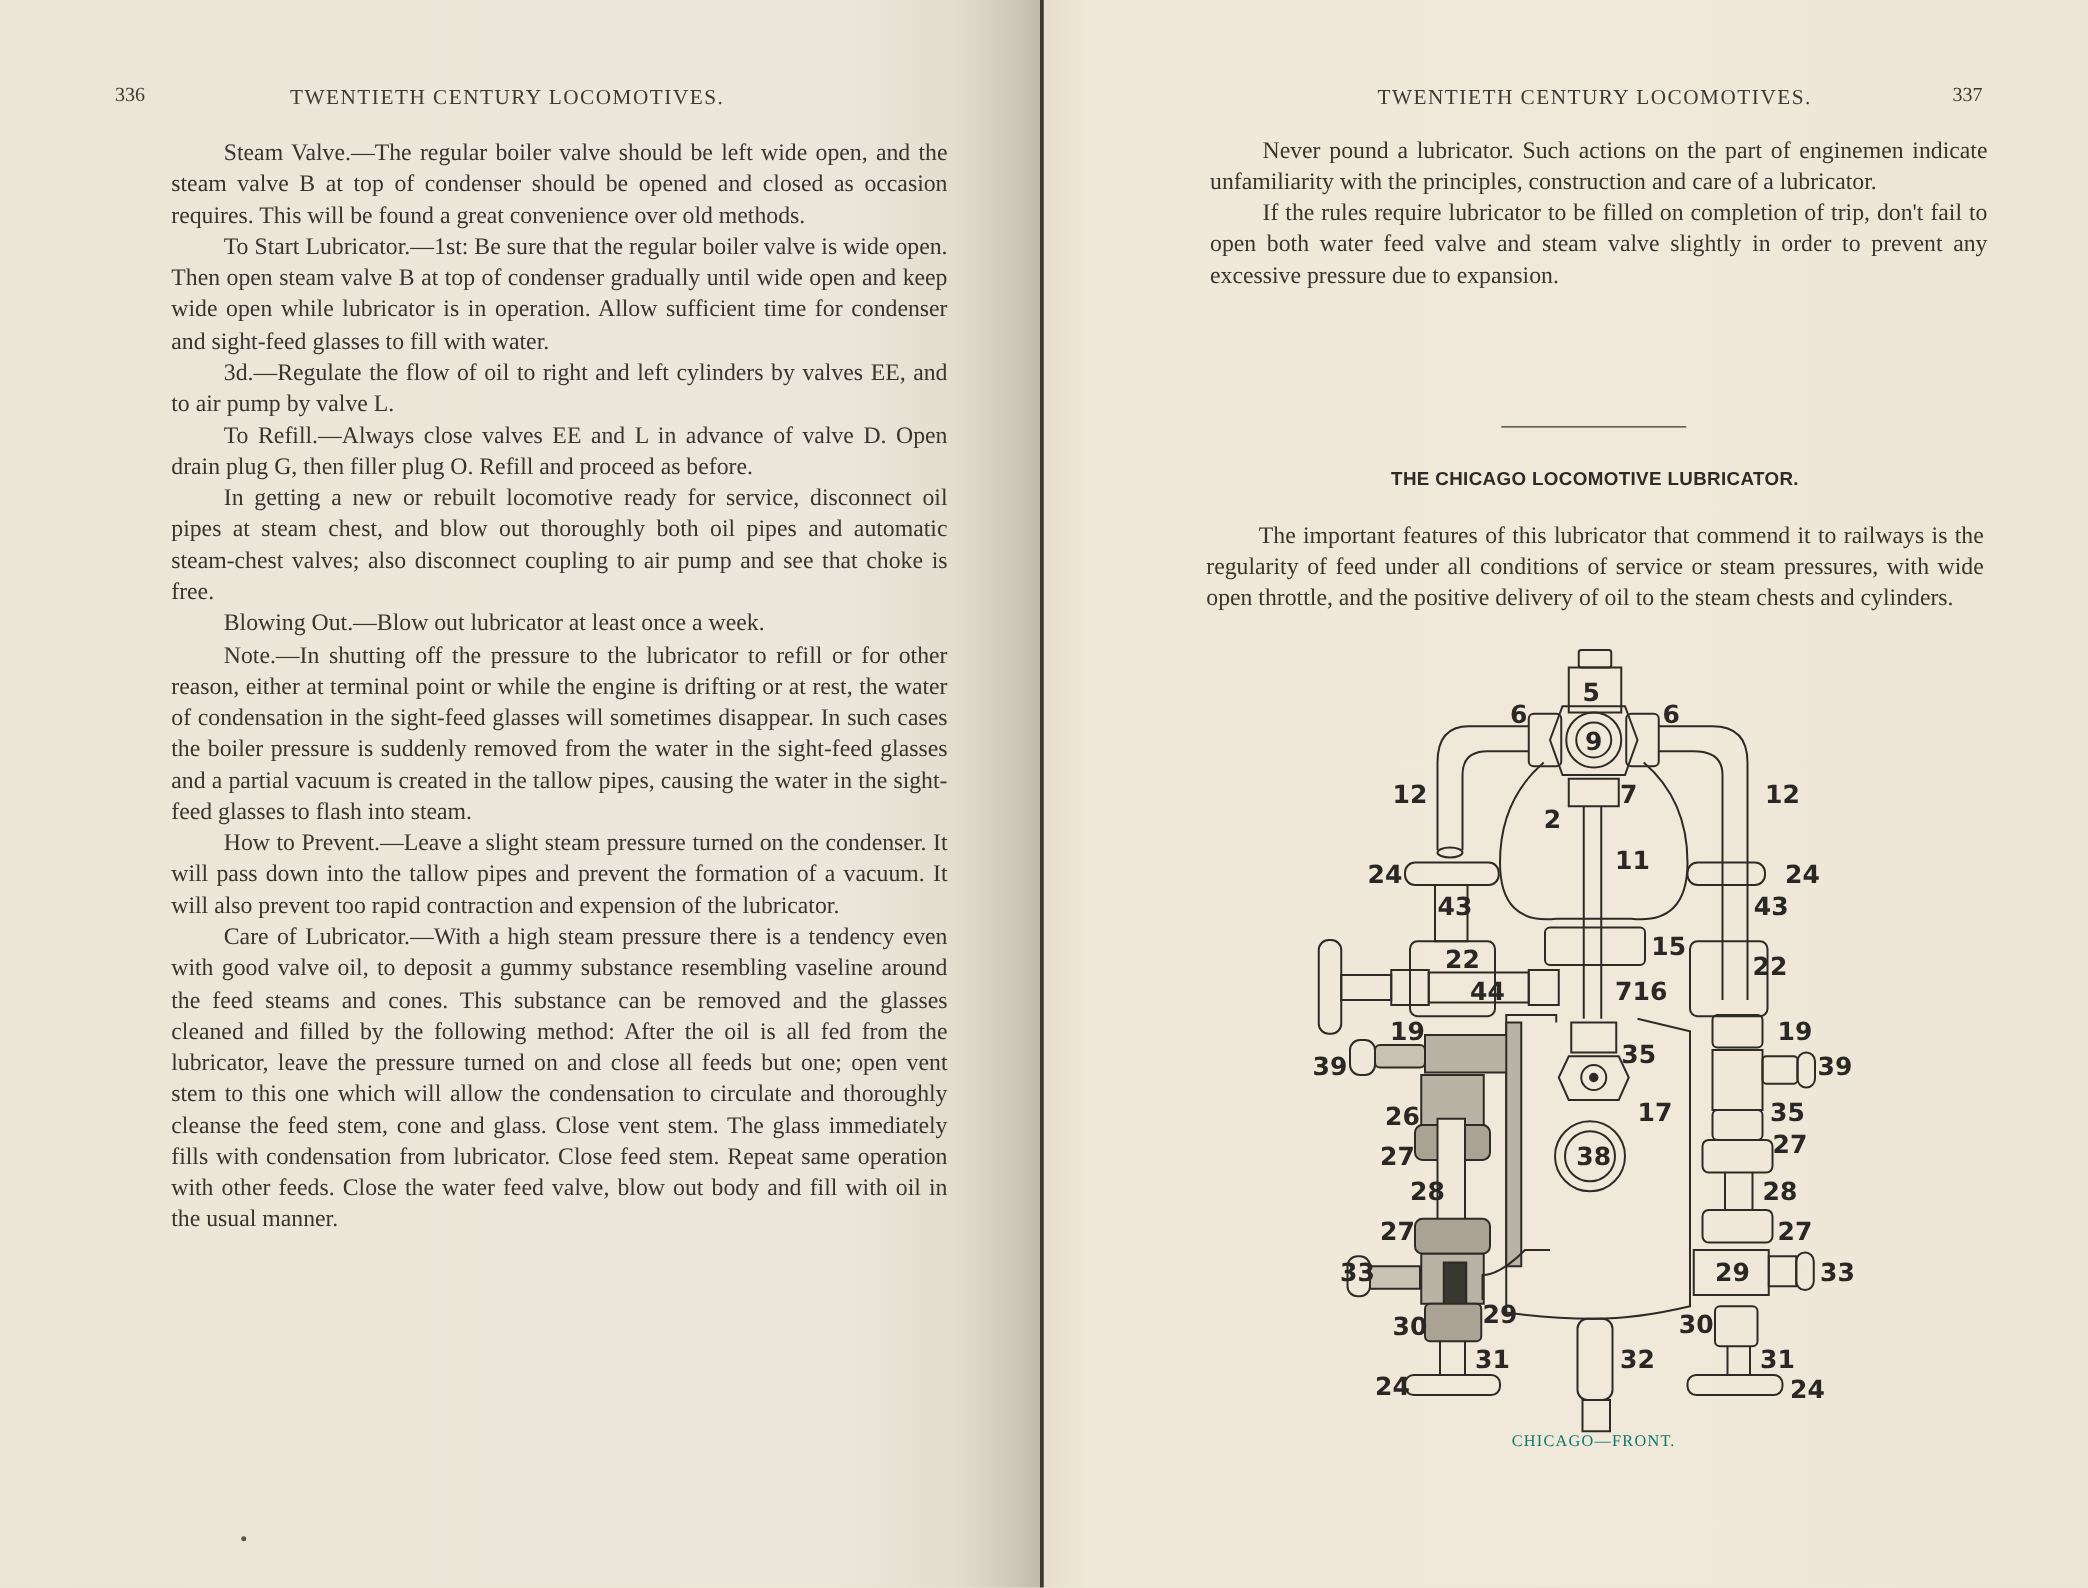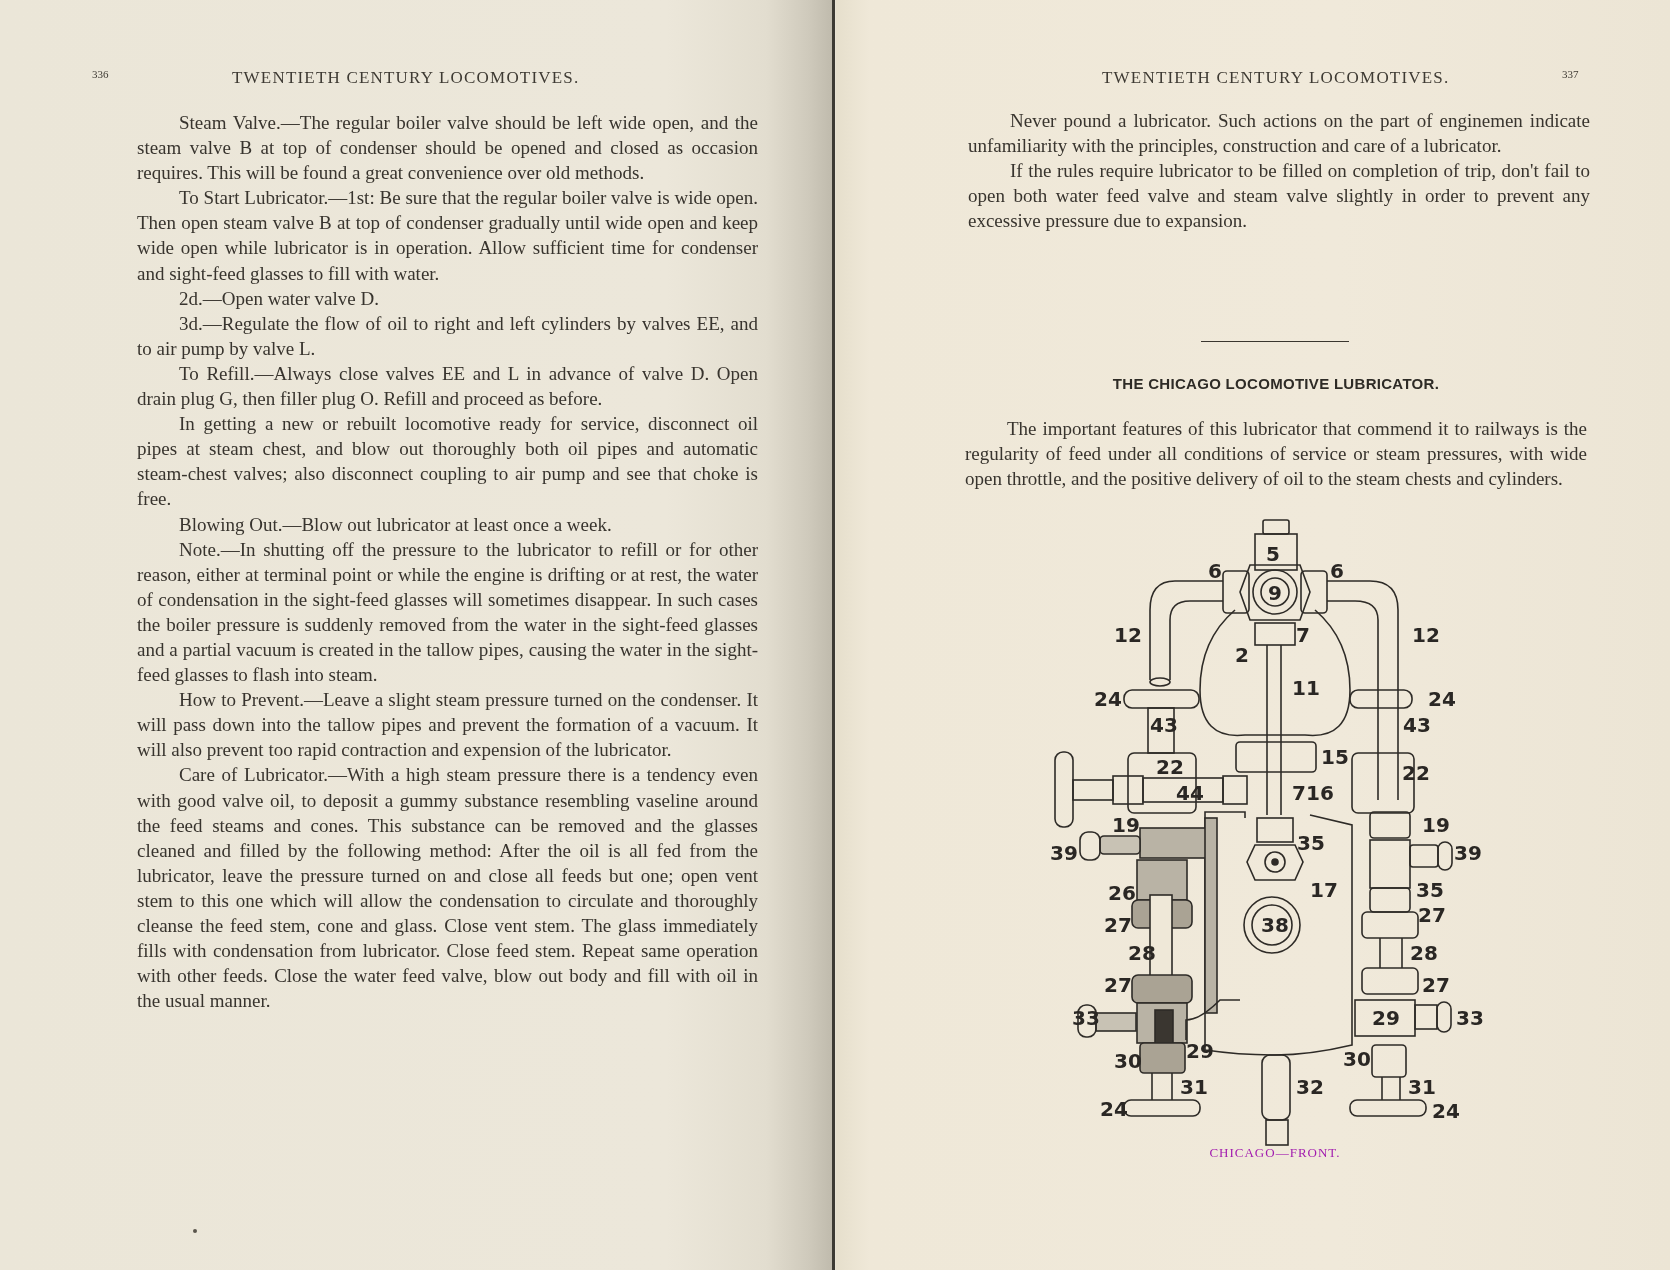--- a/index.html
+++ b/index.html
@@ -21,59 +21,58 @@
   }
   .gutter-line {
     position: absolute; left: 832px; top: 0; width: 3px; height: 1270px;
     background: #3c3a33;
   }
   .running-head {
     position: absolute; top: 68px;
     font-size: 17px; letter-spacing: 1.2px;
     color: #3e3a33;
   }
-  .page-num { position: absolute; top: 68px; font-size: 11px; color: #3e3a33; }
+  .page-num { position: absolute; top: 68px; font-size: 16px; color: #3e3a33; }
   .text-block {
     position: absolute;
     font-size: 19px; line-height: 25.1px;
     text-align: justify;
     color: #38342e;
   }
   .text-block p { margin: 0; text-indent: 42px; }
   .section-rule {
     position: absolute; left: 1201px; top: 341px; width: 148px; height: 1px;
     background: #3a362f;
   }
   .section-title {
     position: absolute; left: 965px; width: 622px; top: 375px;
     text-align: center; font-weight: bold; font-size: 15px; letter-spacing: 0.3px;
     font-family: Liberation Sans, sans-serif;
     color: #2e2b26;
   }
   .diagram { position: absolute; left: 1040px; top: 510px; width: 480px; height: 640px; }
   .caption {
     position: absolute; left: 1150px; width: 250px; top: 1145px;
-    text-align: center; font-size: 13px; letter-spacing: 1px; color: #a21caf;
+    text-align: center; font-size: 13px; letter-spacing: 1px; color: #0f766e;
   }
   .lbl { font-family: "DejaVu Sans", sans-serif; font-weight: bold; font-size: 20px; fill: #2a2724; }
   .speck { position: absolute; width: 4px; height: 4px; border-radius: 50%; background: #5a554c; }
 </style>
 </head>
 <body>
 
 <div class="spread">
 
   <div class="page-left">
     <div class="page-num" style="left:92px;">336</div>
     <div class="running-head" style="left:232px;">TWENTIETH CENTURY LOCOMOTIVES.</div>
 
     <div class="text-block" style="left:92px; top:110px; width:621px;margin-left:45px;">
       <p>Steam Valve.—The regular boiler valve should be left wide open, and the steam valve B at top of condenser should be opened and closed as occasion requires. This will be found a great convenience over old methods.</p>
       <p>To Start Lubricator.—1st: Be sure that the regular boiler valve is wide open. Then open steam valve B at top of condenser gradually until wide open and keep wide open while lubricator is in operation. Allow sufficient time for condenser and sight-feed glasses to fill with water.</p>
-      <p>2d.—Open water valve D.</p>
       <p>3d.—Regulate the flow of oil to right and left cylinders by valves EE, and to air pump by valve L.</p>
       <p>To Refill.—Always close valves EE and L in advance of valve D. Open drain plug G, then filler plug O. Refill and proceed as before.</p>
       <p>In getting a new or rebuilt locomotive ready for service, disconnect oil pipes at steam chest, and blow out thoroughly both oil pipes and automatic steam-chest valves; also disconnect coupling to air pump and see that choke is free.</p>
       <p>Blowing Out.—Blow out lubricator at least once a week.</p>
       <p>Note.—In shutting off the pressure to the lubricator to refill or for other reason, either at terminal point or while the engine is drifting or at rest, the water of condensation in the sight-feed glasses will sometimes disappear. In such cases the boiler pressure is suddenly removed from the water in the sight-feed glasses and a partial vacuum is created in the tallow pipes, causing the water in the sight-feed glasses to flash into steam.</p>
       <p>How to Prevent.—Leave a slight steam pressure turned on the condenser. It will pass down into the tallow pipes and prevent the formation of a vacuum. It will also prevent too rapid contraction and expension of the lubricator.</p>
       <p>Care of Lubricator.—With a high steam pressure there is a tendency even with good valve oil, to deposit a gummy substance resembling vaseline around the feed steams and cones. This substance can be removed and the glasses cleaned and filled by the following method: After the oil is all fed from the lubricator, leave the pressure turned on and close all feeds but one; open vent stem to this one which will allow the condensation to circulate and thoroughly cleanse the feed stem, cone and glass. Close vent stem. The glass immediately fills with condensation from lubricator. Close feed stem. Repeat same operation with other feeds. Close the water feed valve, blow out body and fill with oil in the usual manner.</p>
     </div>
     <div class="speck" style="left:193px; top:1229px;"></div>
   </div>

